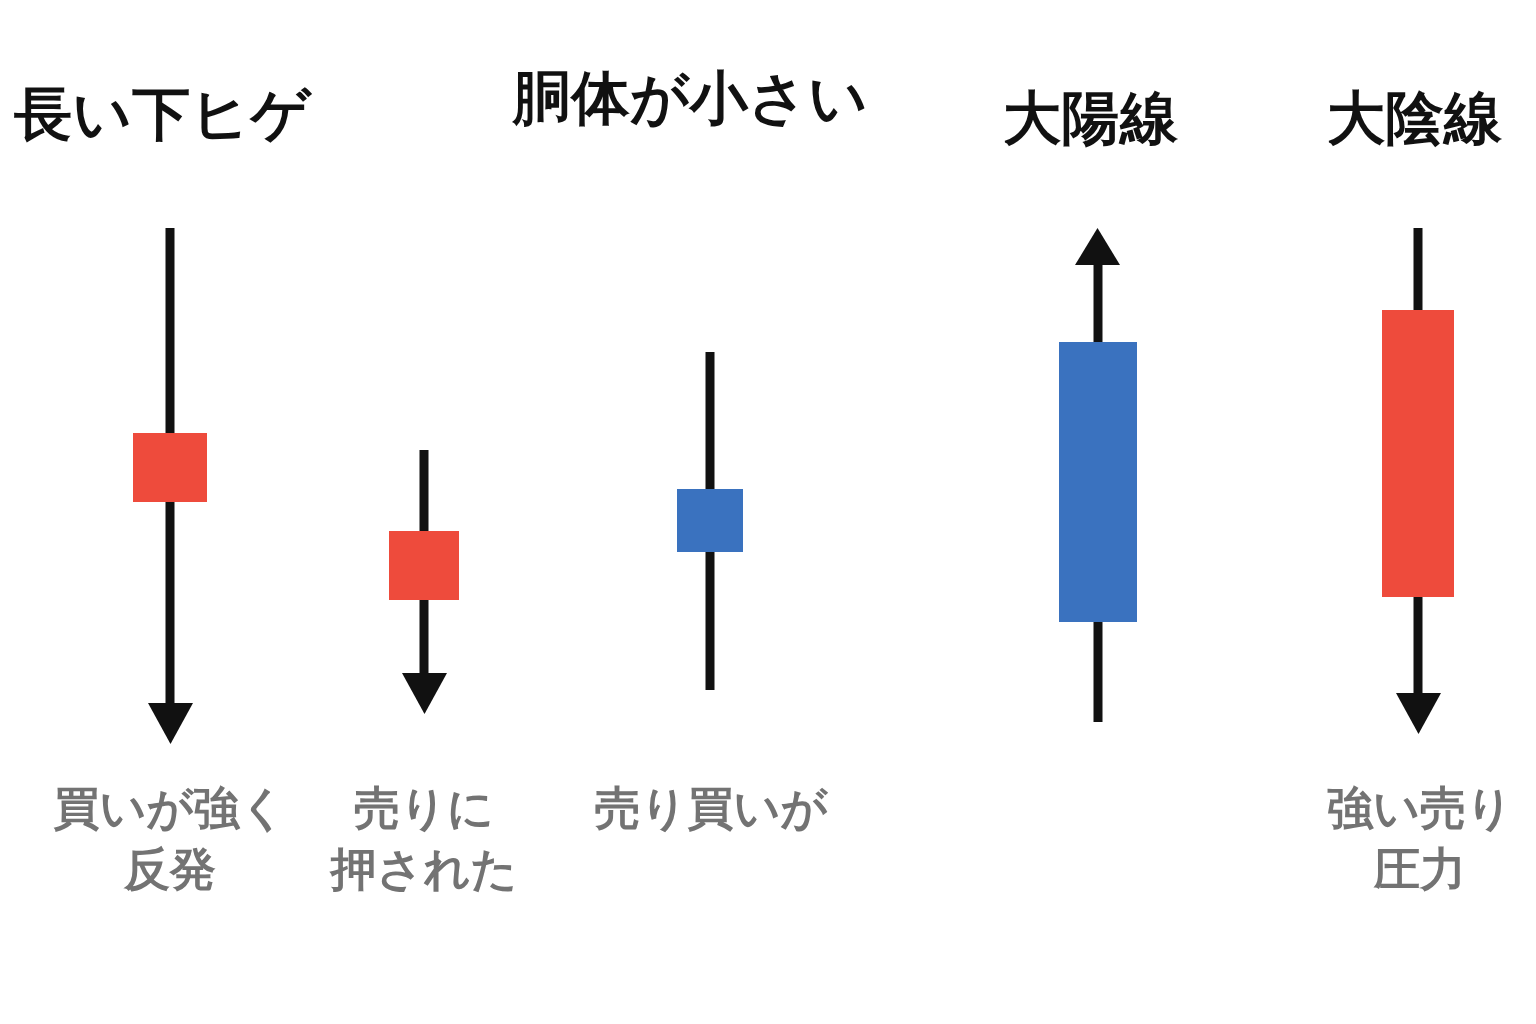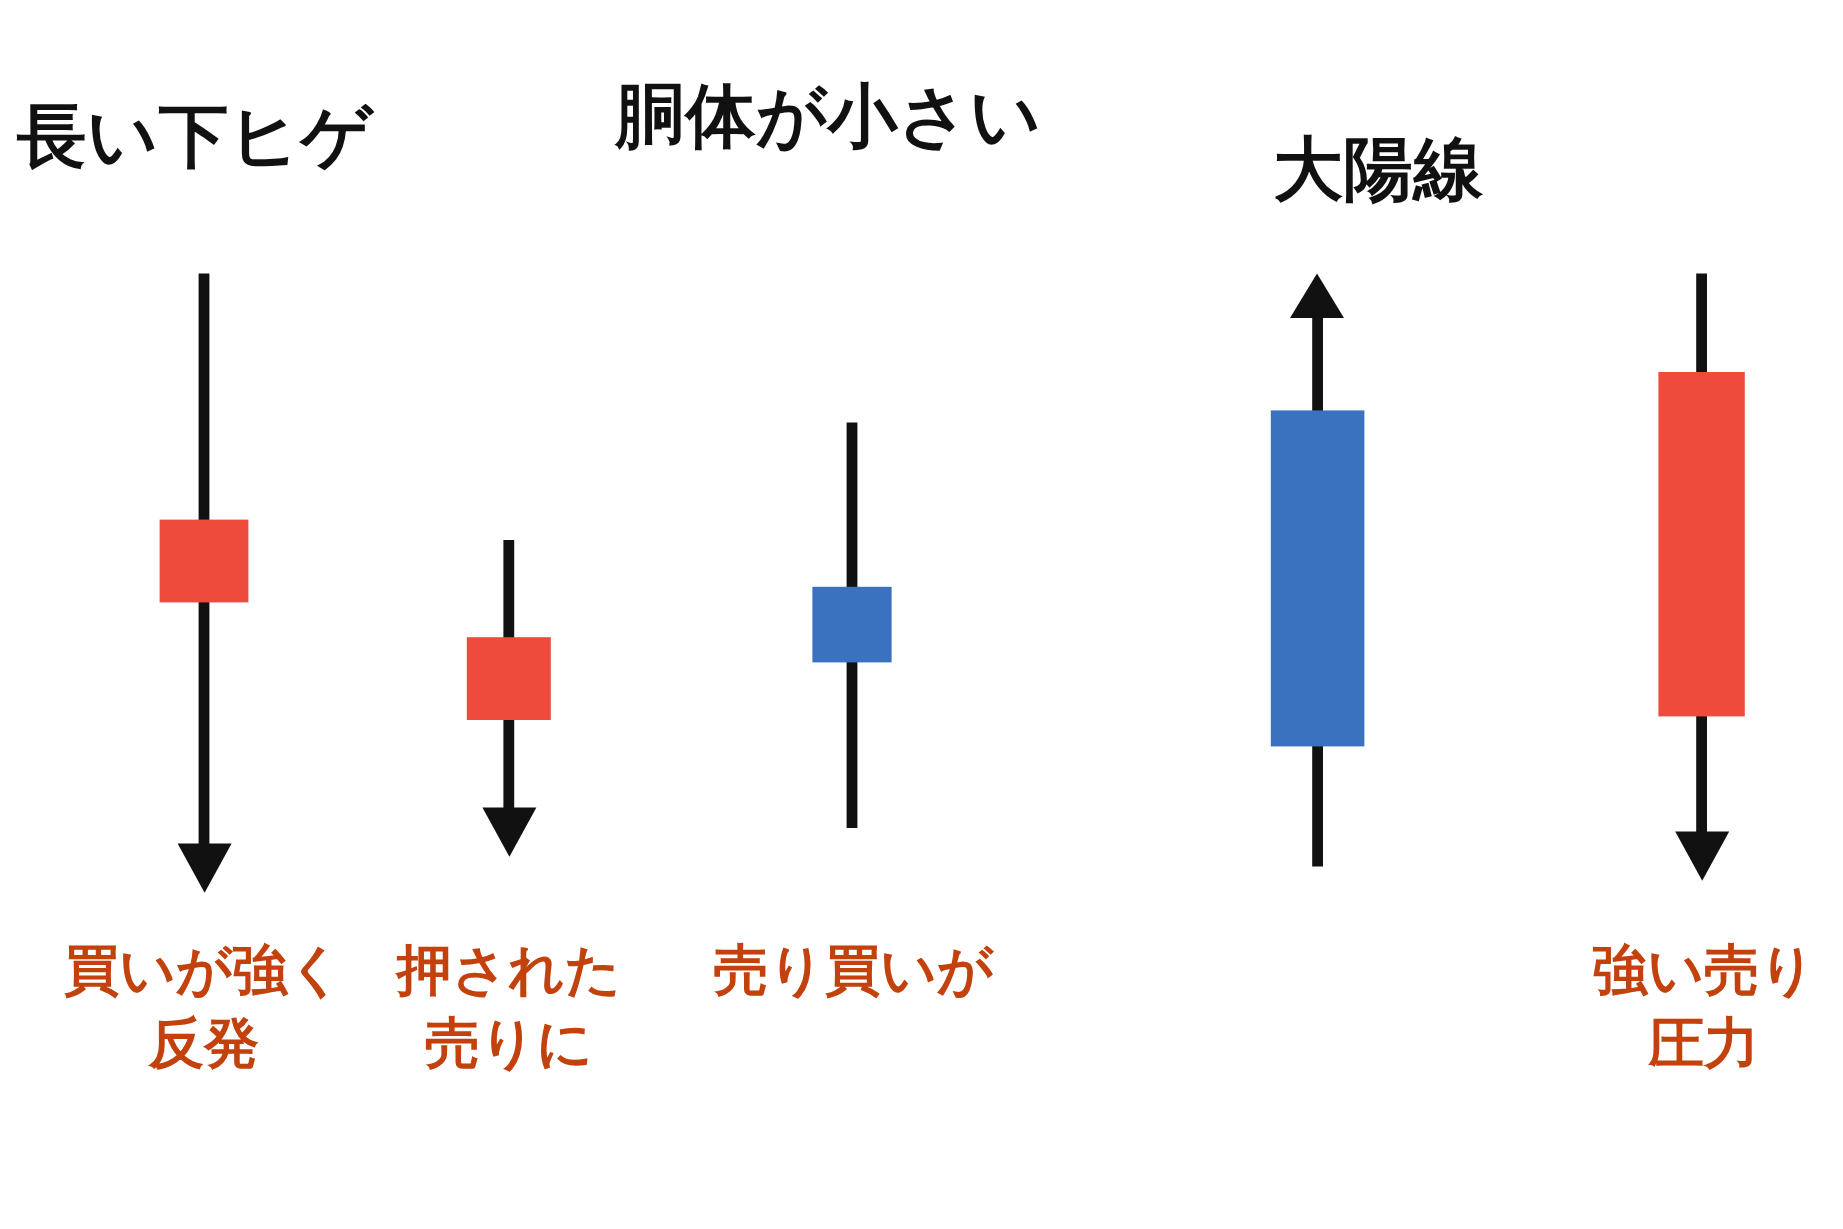--- a/index.html
+++ b/index.html
@@ -27,21 +27,21 @@
     font-weight: 700;
     letter-spacing: 0.5px;
     color: #111111;
     white-space: nowrap;
     line-height: 1.05;
   }
   .caption {
     position: absolute;
     font-size: 46px;
     font-weight: 700;
-    color: #c2410c;
+    color: #737373;
     text-align: center;
     line-height: 1.32;
     white-space: nowrap;
   }
   .caption .cap-line {
     display: block;
   }
   .candle-svg {
     position: absolute;
     top: 0;
@@ -53,22 +53,23 @@
 </style>
 </head>
 <body>
 
 <div id="canvas">
 
   <div class="panel-title" style="left:14px; top:84px;">長い下ヒゲ</div>
 
   <div class="panel-title" style="left:513px; top:68px;">胴体が小さい</div>
 
-  <div class="panel-title" style="left:1061px; top:88px;margin-top:24px;">大陽線</div>
+  <div class="panel-title" style="left:1003px; top:88px;">大陽線</div>
 
+  <div class="panel-title" style="left:1327px; top:88px;">大陰線</div>
 
   <svg class="candle-svg" viewBox="0 0 1536 1024" xmlns="http://www.w3.org/2000/svg">
 
     <g>
       <line x1="170" y1="228" x2="170" y2="706" stroke="#111111" stroke-width="9"></line>
       <polygon points="148,703 193,703 170.5,744" fill="#111111"></polygon>
       <rect x="133" y="433" width="74" height="69" fill="#EE4B3C"></rect>
     </g>
 
     <g>
@@ -96,22 +97,22 @@
       <rect x="1382" y="310" width="72" height="287" fill="#EE4B3C"></rect>
     </g>
   </svg>
 
   <div class="caption" style="left:40px; top:778px; width:260px;">
     <span class="cap-line">買いが強く</span>
     <span class="cap-line">反発</span>
   </div>
 
   <div class="caption" style="left:322px; top:778px; width:204px;">
+    <span class="cap-line">売りに</span>
     <span class="cap-line">押された</span>
-    <span class="cap-line">売りに</span>
   </div>
 
   <div class="caption" style="left:570px; top:778px; width:282px;text-align:center;">
     <span class="cap-line">売り買いが</span>
   </div>
 
   <div class="caption" style="left:980px; top:778px; width:236px;">
   </div>
 
   <div class="caption" style="left:1302px; top:778px; width:236px;">

